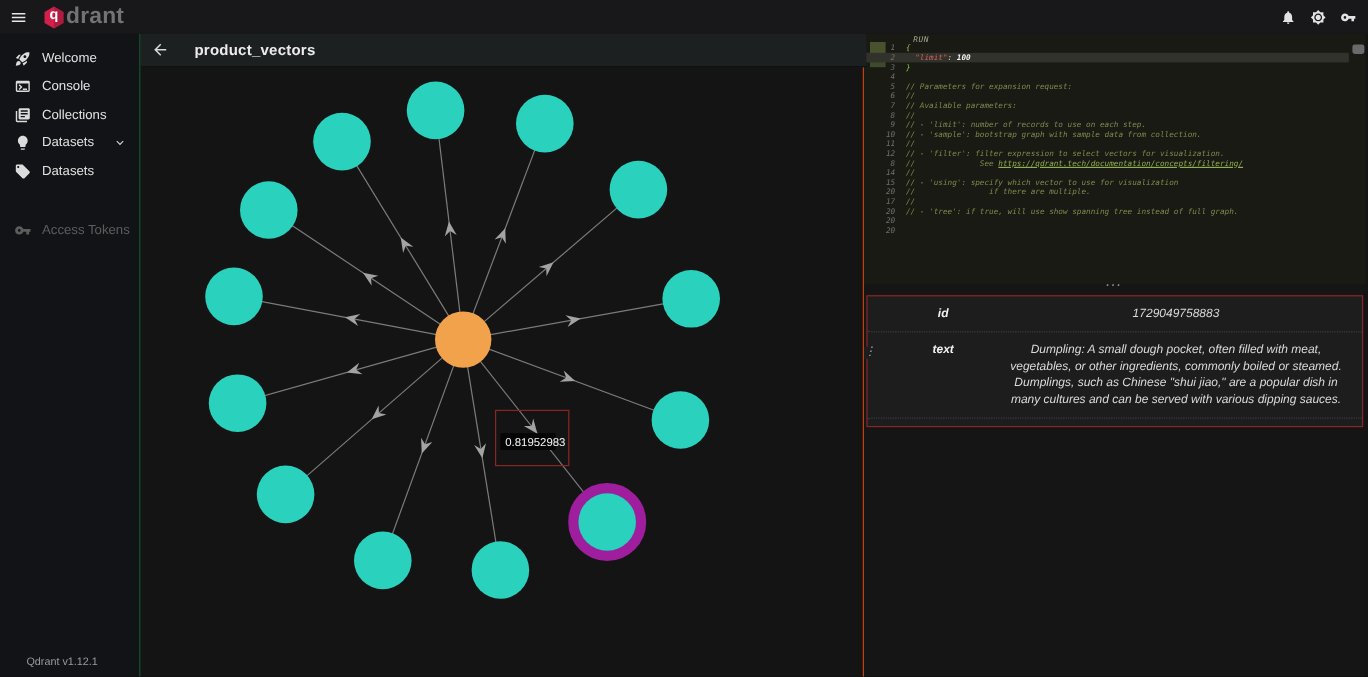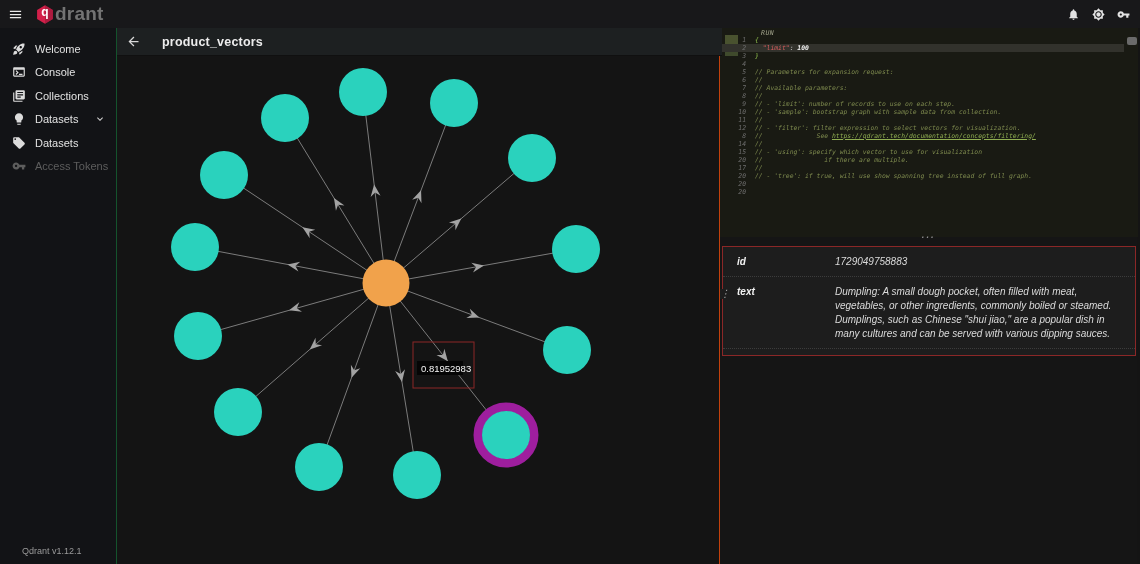--- a/index.html
+++ b/index.html
@@ -19,21 +19,21 @@
   .topbar-icons { margin-left:auto; margin-right:10px; display:flex; align-items:center; gap:12px; }
   .topbar-icons span { width:13px; height:13px; cursor:pointer; }
   .topbar-icons svg { width:13px; height:13px; fill:#e2e2e2; display:block; }
 
   
   .sidebar { position:absolute; left:0; top:28px; width:117px; height:536px; background:#121316; border-right:1px solid #14532d; z-index:10; }
   #side-items { padding-top:9px; }
   .side-item { height:23.5px; display:flex; align-items:center; padding-left:12px; gap:9px; cursor:pointer; color:#e2e2e2; font-size:11px; }
   .side-item .si-icon { width:14px; height:14px; flex:none; }
   .side-item svg { width:14px; height:14px; fill:#dcdcdc; display:block; }
-  .side-item.disabled { color:#5d5d5d; }
+  .side-item.disabled { color:#5d5d5d;margin-top:26px; }
   .side-item.disabled svg { fill:#5d5d5d; }
   .si-chev { margin-left:auto; margin-right:10px; width:12px; height:12px; }
   .si-chev svg { width:12px; height:12px; fill:#cfcfcf; }
   .version { position:absolute; left:22px; bottom:8px; font-size:9px; color:#9a9a9a; }
 
   
   .graph-region { position:absolute; left:117px; top:28px; width:605px; height:536px; background:#141414; }
   .graph-header { position:absolute; left:0; top:0; right:0; height:28px; background:#1d2021; display:flex; align-items:center; z-index:5; border-bottom:1px solid #101010; }
   .back-btn { margin-left:9px; width:15px; height:15px; cursor:pointer; }
   .back-btn svg { width:15px; height:15px; fill:#d8d8d8; display:block; }
@@ -59,21 +59,21 @@
   .tk-num { color:#f2f2f2; font-weight:bold; }
   .tk-comment { color:#7e8a4e; }
   .tk-link { color:#90ae52; text-decoration:underline; }
   .tk-plain { color:#d0d0d0; }
   .scrollbar-thumb { position:absolute; right:1px; top:9px; width:10px; height:8px; background:#6a6a6a; border-radius:2px; cursor:pointer; }
 
   .panel-expand { position:absolute; left:0; right:0; top:201px; height:14px; text-align:center; color:#909090; font-size:13px; line-height:9px; letter-spacing:1px; cursor:pointer; }
 
   .detail-panel { position:absolute; left:2px; top:218px; width:414px; height:110px; background:#1d1d1d; border:1px solid #8b2727; }
   .drag-dots { position:absolute; left:-3px; top:42px; color:#a8a8a8; font-size:10px; line-height:10px; background:#1d1d1d; cursor:grab; }
-  .kv-row { display:flex; align-items:flex-start; padding:8px 10px 7px 14px; border-bottom:1px dotted #3c3c3c; }
+  .kv-row { display:flex; align-items:flex-start; padding:8px 10px 7px 14px; border-bottom:1px dotted #3c3c3c;text-align:center; }
   .kv-key { width:98px; flex:none; font-size:10px; font-weight:bold; color:#f2f2f2; line-height:14px; }
   .kv-val { flex:1; font-size:10px; color:#dadada; line-height:14px; }
 </style>
 </head>
 <body>
 
 <div class="app">
 
   <header class="topbar textured">
     <span class="burger">

